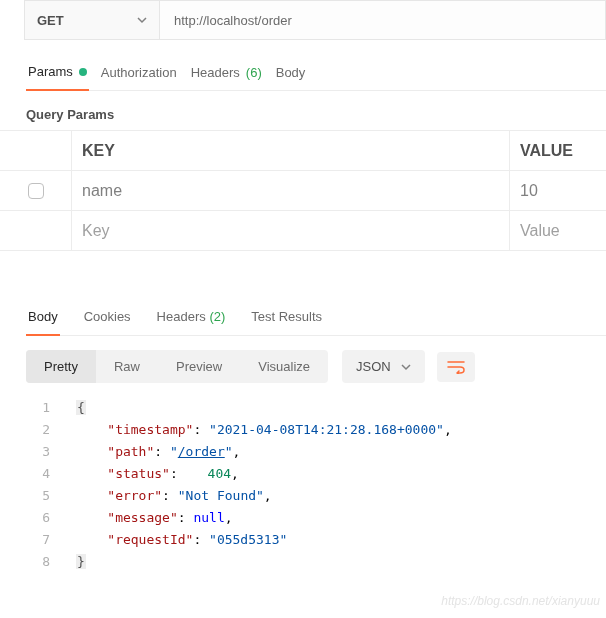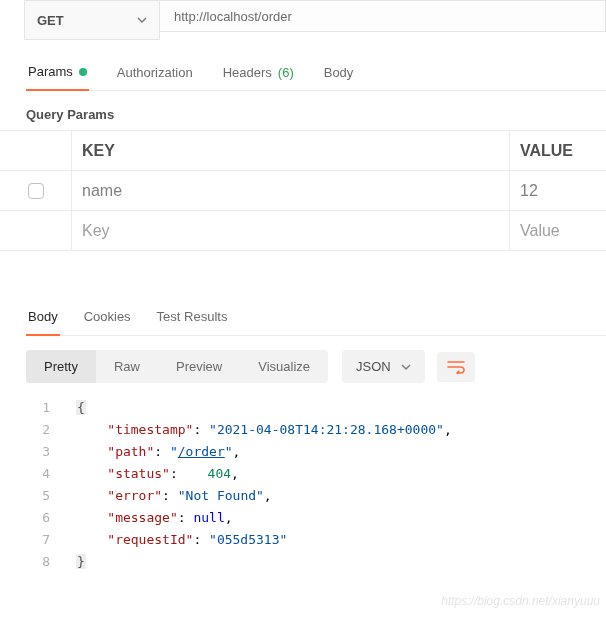--- a/index.html
+++ b/index.html
@@ -2,23 +2,23 @@
 <html><head>
 <meta charset="utf-8">
 <style>
 * { box-sizing: border-box; margin: 0; padding: 0; }
 body { font-family: -apple-system, BlinkMacSystemFont, "Segoe UI", Arial, sans-serif; font-size: 13px; color: #505050; background: #fff; width: 606px; overflow: hidden; }
 
 .request-bar { display: flex; margin: 0 0 0 24px; }
 .method-select { display: flex; align-items: center; justify-content: space-between; width: 136px; height: 40px; background: #f9f9f9; border: 1px solid #e6e6e6; padding: 0 12px; cursor: pointer; }
 .method-select span { font-weight: 600; color: #505050; }
 .chevron { width: 10px; height: 10px; }
-.url-input { flex: 1; height: 32px; border: 1px solid #e6e6e6; border-left: none; padding: 0 14px; font-size: 13px; color: #6b6b6b; background: #fdfdfd; outline: none; }
+.url-input { flex: 1; height: 40px; border: 1px solid #e6e6e6; border-left: none; padding: 0 14px; font-size: 13px; color: #6b6b6b; background: #fdfdfd; outline: none; }
 
-.request-tabs { display: flex; gap: 26px; margin: 24px 0 0 26px; border-bottom: 1px solid #ececec; }
+.request-tabs { display: flex; gap: 10px; margin: 24px 0 0 26px; border-bottom: 1px solid #ececec; }
 .rtab { padding: 0 2px 10px 2px; cursor: pointer; color: #6b6b6b; display: flex; align-items: center; gap: 6px; }
 .rtab.active { color: #282828; border-bottom: 2px solid #ff6c37; margin-bottom: -1px; }
 .dot { width: 8px; height: 8px; background: #26b47f; border-radius: 50%; display: inline-block; }
 .count { color: #2ea44f; }
 
 .section-title { margin: 16px 0 8px 26px; font-weight: 600; color: #505050; }
 
 .params-table { border-top: 1px solid #ececec; }
 .prow { display: flex; border-bottom: 1px solid #ececec; height: 40px; align-items: center; }
 .pcell.check { width: 72px; display: flex; align-items: center; justify-content: center; border-right: 1px solid #ececec; height: 100%; }
@@ -87,32 +87,36 @@
   <div class="prow header">
     <div class="pcell check"></div>
     <div class="pcell key">KEY</div>
     <div class="pcell value">VALUE</div>
   </div>
   <div class="prow data">
     <div class="pcell check">
         <div class="checkbox"></div>
       </div>
     <div class="pcell key">name</div>
-    <div class="pcell value">12</div>
+    <div class="pcell value">10</div>
   </div>
   <div class="prow placeholder">
     <div class="pcell check"></div>
     <div class="pcell key">Key</div>
     <div class="pcell value">Value</div>
   </div>
 </div>
 
 <div class="response-tabs">
   <div class="rstab active">Body</div>
   <div class="rstab">Cookies</div>
+  <div class="rstab">
+    <span>Headers</span>
+    <span class="count">(2)</span>
+  </div>
   <div class="rstab">Test Results</div>
 </div>
 
 <div class="viewbar">
   <div class="viewgroup">
     <div class="vtab active">Pretty</div>
     <div class="vtab">Raw</div>
     <div class="vtab">Preview</div>
     <div class="vtab">Visualize</div>
   </div>

